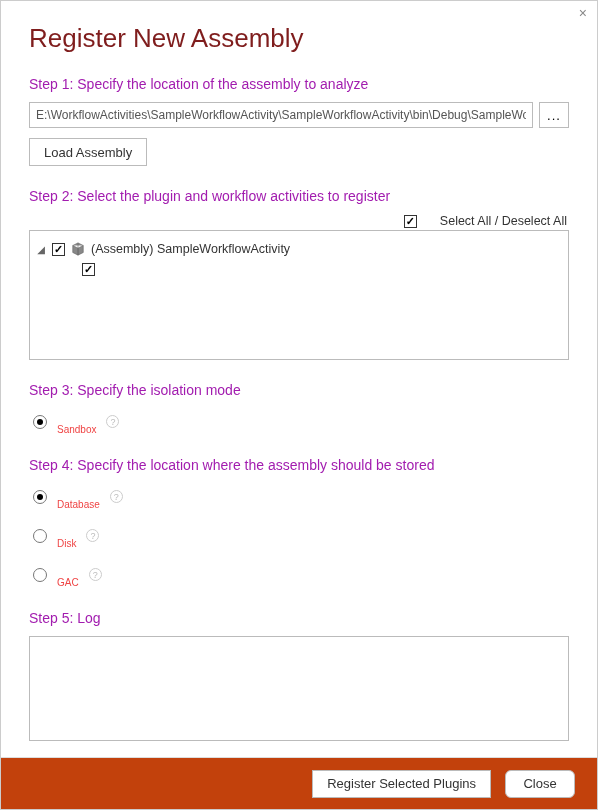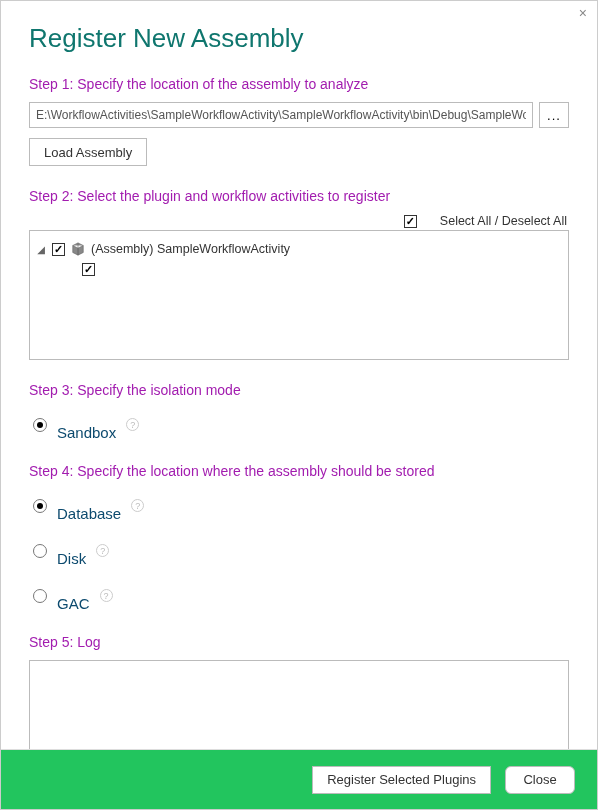--- a/index.html
+++ b/index.html
@@ -27,21 +27,21 @@
       cursor: pointer;
     }
     .body {
       padding: 22px 28px 10px 28px;
       flex: 1;
       overflow: hidden;
     }
     h1 {
       font-size: 26px;
       font-weight: 300;
-      color: #0f766e;
+      color: #7f1d1d;
       margin-bottom: 22px;
     }
     .step-label {
       font-size: 14px;
       color: #a21caf;
       font-weight: 400;
       margin-bottom: 10px;
     }
     .step-block { margin-bottom: 22px; }
     .path-row {
@@ -157,44 +157,44 @@
       background: #fff;
     }
     .radio.selected::after {
       content: "";
       width: 6px;
       height: 6px;
       background: #000;
       border-radius: 50%;
     }
     .radio-label {
-      font-size: 15px;
-      color: #0c4a6e;
+      font-size: 10px;
+      color: #ef4444;
       margin-top: 16px;
     }
     .help-icon {
       width: 13px;
       height: 13px;
       border: 1px solid #ccc;
       border-radius: 50%;
       font-size: 9px;
       color: #bbb;
       display: inline-flex;
       align-items: center;
       justify-content: center;
       cursor: help;
     }
     .log-box {
       border: 1px solid #bbb;
       height: 105px;
     }
     .footer {
-      background: #22c55e;
+      background: #c2410c;
       border-top: 1px solid #ddd;
-      height: 60px;
+      height: 52px;
       display: flex;
       justify-content: flex-end;
       align-items: center;
       gap: 14px;
       padding: 0 22px;
     }
   </style>
 </head>
 <body>
 

